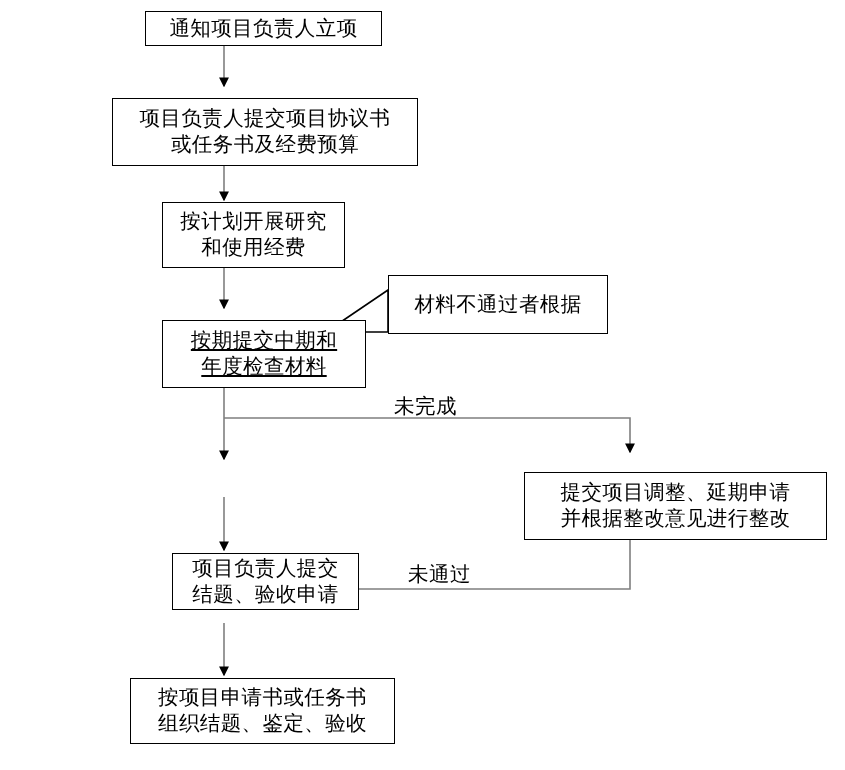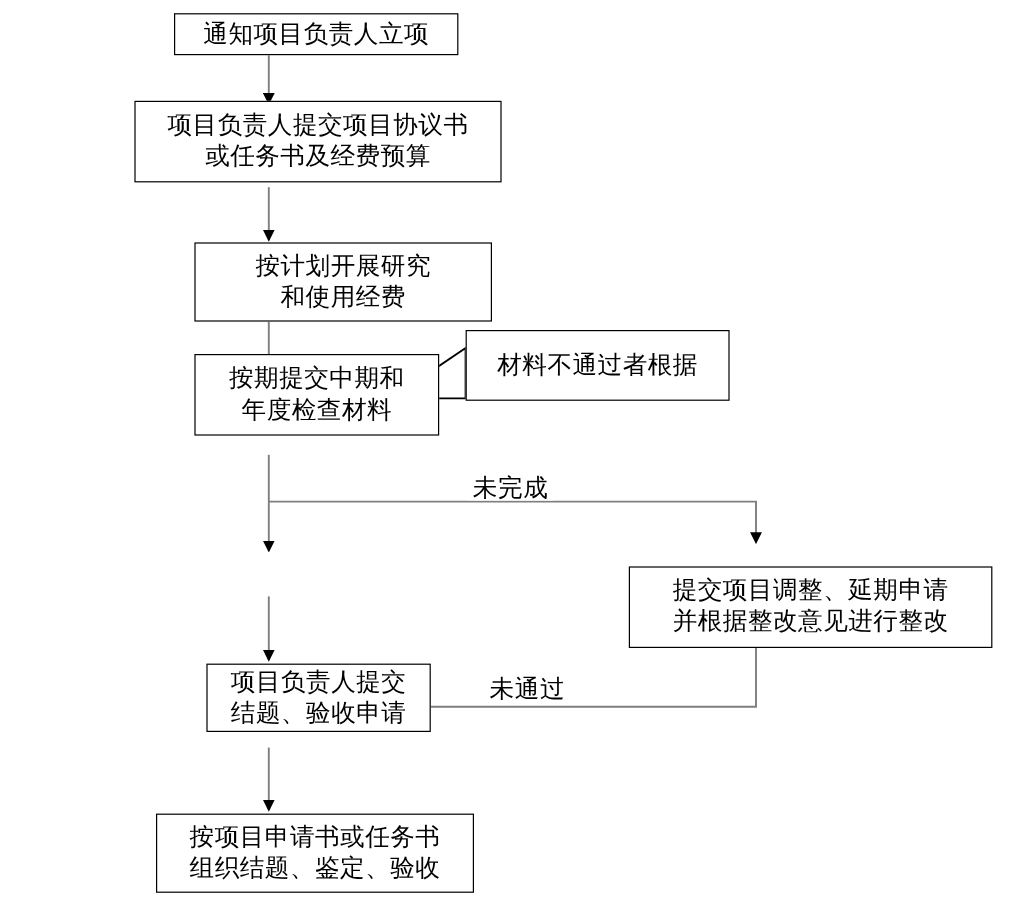--- a/index.html
+++ b/index.html
@@ -106,31 +106,31 @@
 
     <g stroke="#000000" stroke-width="1.6" fill="#ffffff">
       <path d="M 388 290 L 326 332 L 388 332 Z"></path>
     </g>
   </svg>
 
   <div class="node" style="left:105px; top:11px; width:237px; height:35px;">
     <span class="line">通知项目负责人立项</span>
   </div>
 
-  <div class="node" style="left:72px; top:84px; width:306px; height:68px;">
+  <div class="node" style="left:72px; top:98px; width:306px; height:68px;">
     <span class="line">项目负责人提交项目协议书</span>
     <span class="line">或任务书及经费预算</span>
   </div>
 
-  <div class="node" style="left:122px; top:202px; width:248px; height:66px;">
+  <div class="node" style="left:122px; top:202px; width:183px; height:66px;font-family:Liberation Serif, serif;">
     <span class="line">按计划开展研究</span>
     <span class="line">和使用经费</span>
   </div>
 
-  <div class="node" style="left:122px; top:295px; width:204px; height:68px;">
+  <div class="node" style="left:122px; top:320px; width:204px; height:68px;text-decoration:underline;">
     <span class="line">按期提交中期和</span>
     <span class="line">年度检查材料</span>
   </div>
 
   <div class="callout" style="left:388px; top:275px; width:220px; height:59px; border:1.6px solid #000000;">
     <span class="line">材料不通过者根据</span>
   </div>
 
 
   <div class="node" style="left:484px; top:472px; width:303px; height:68px;font-family:Liberation Serif, serif;">

